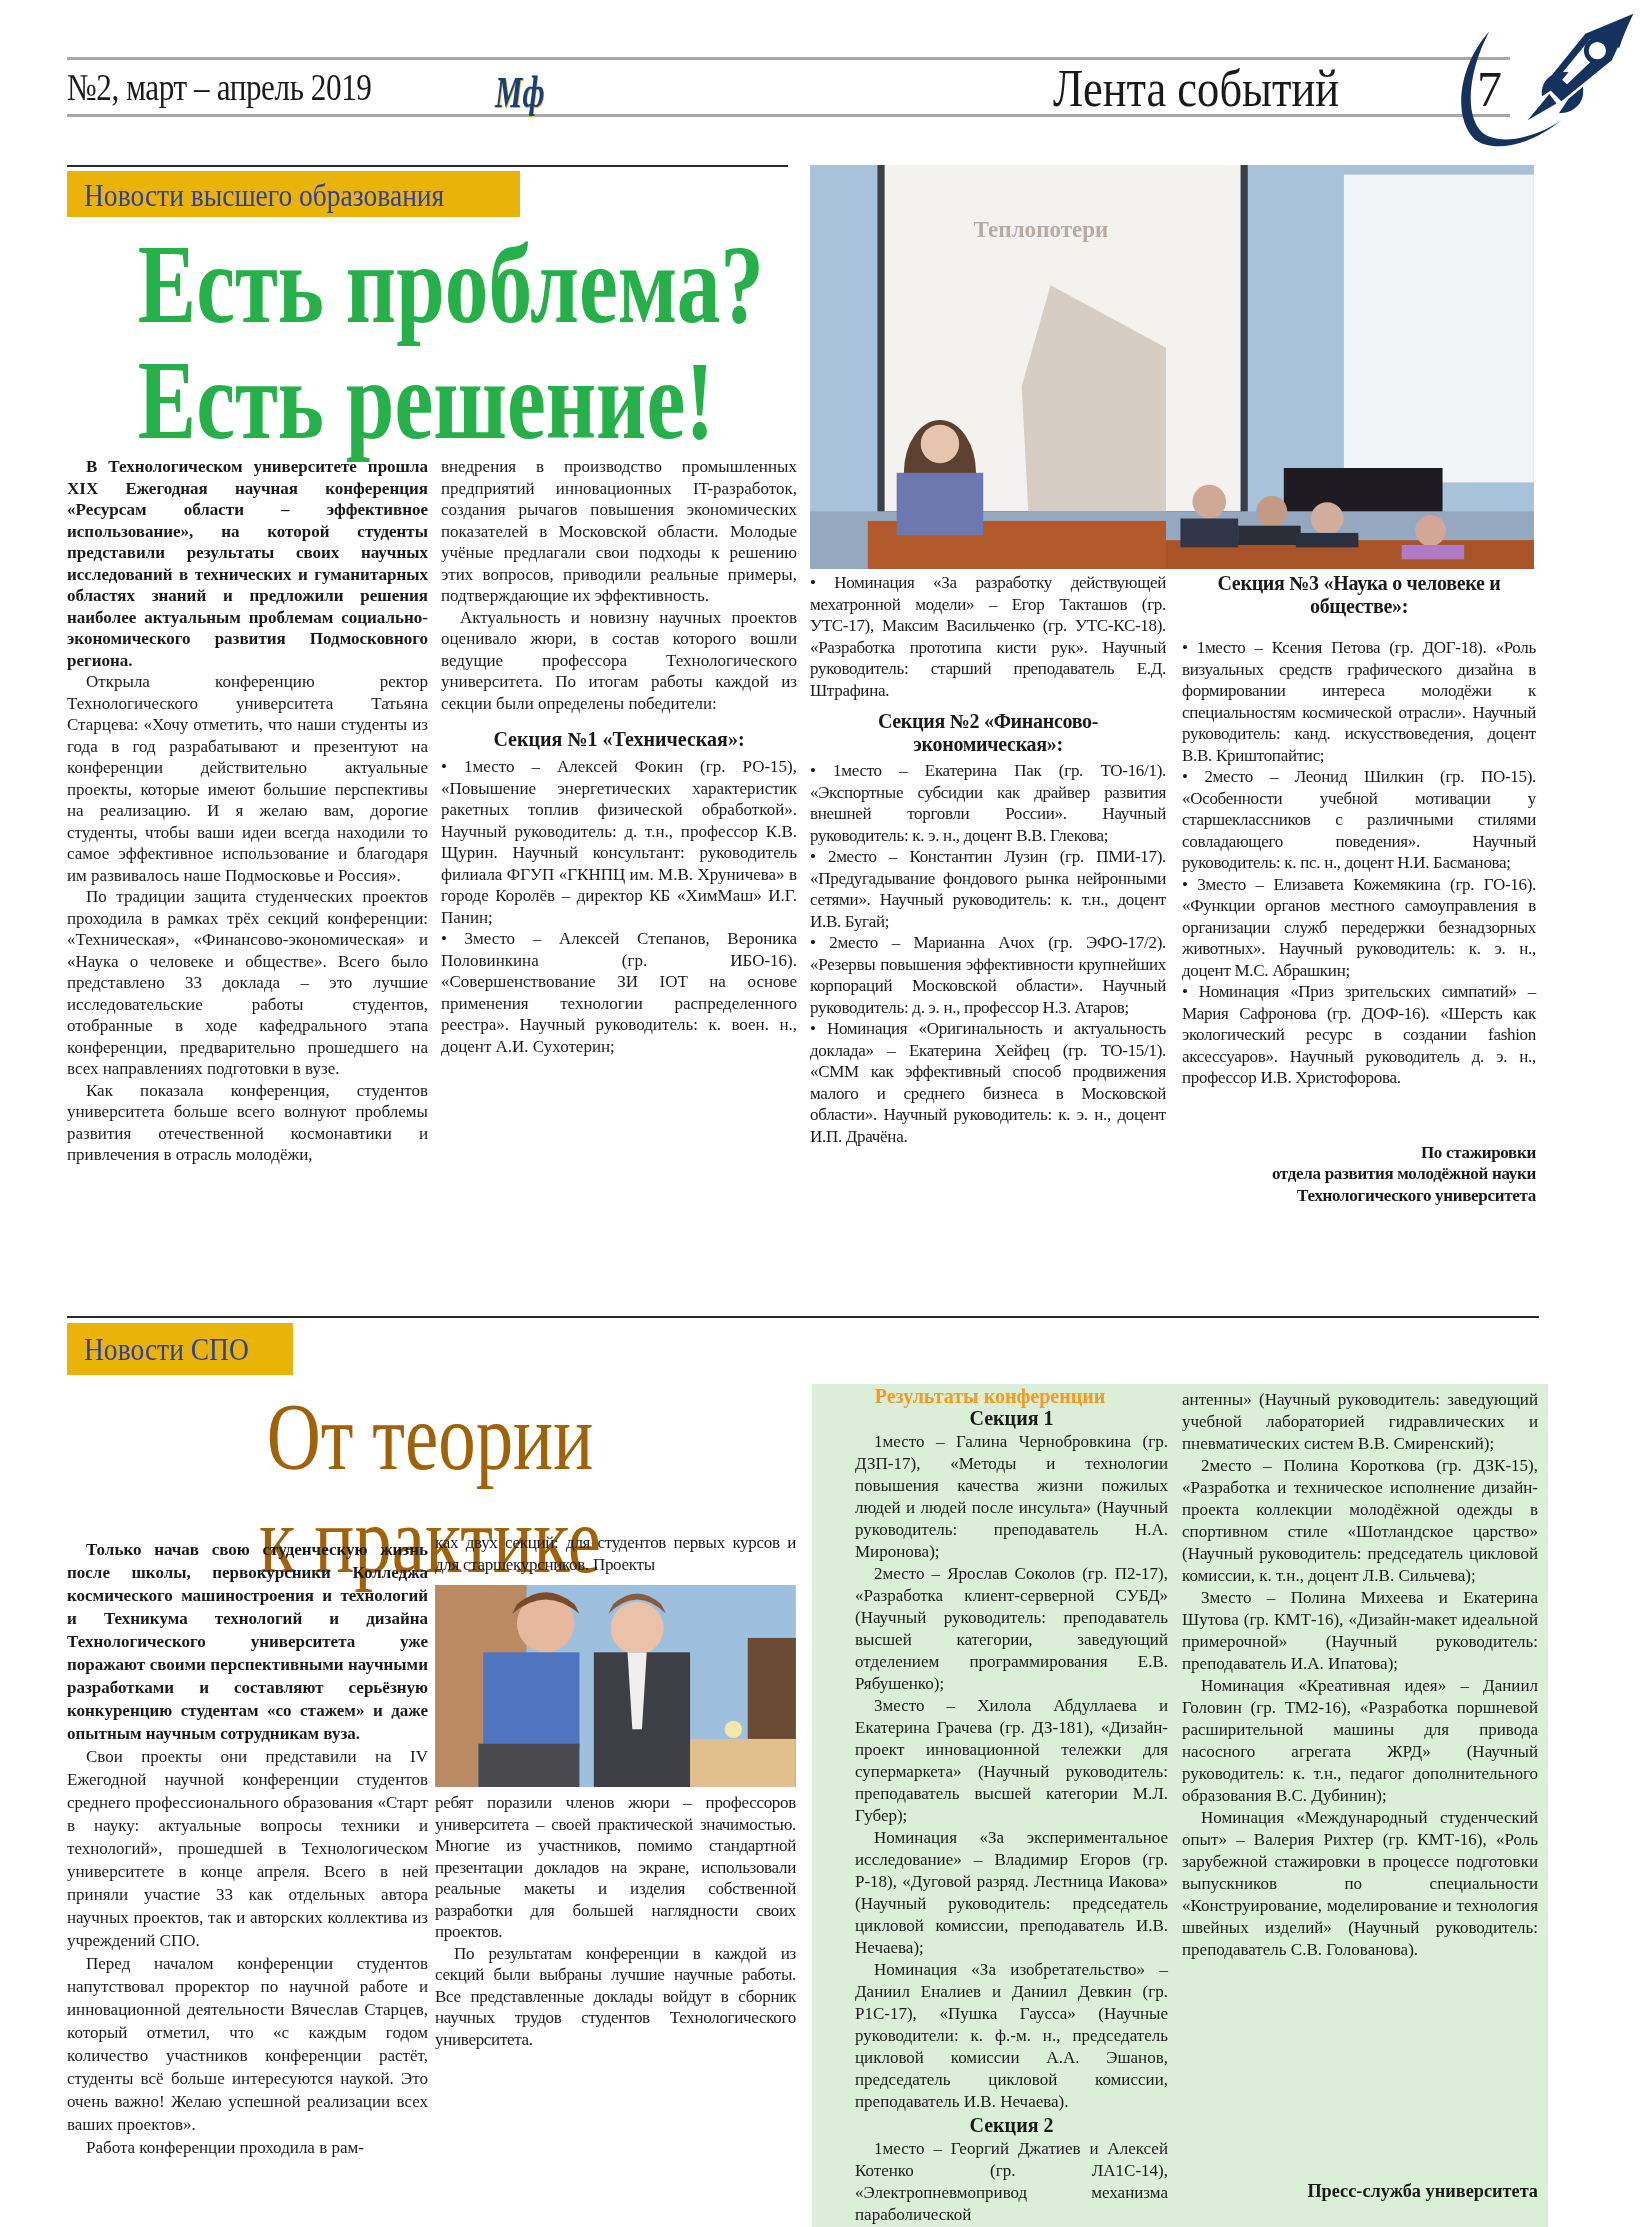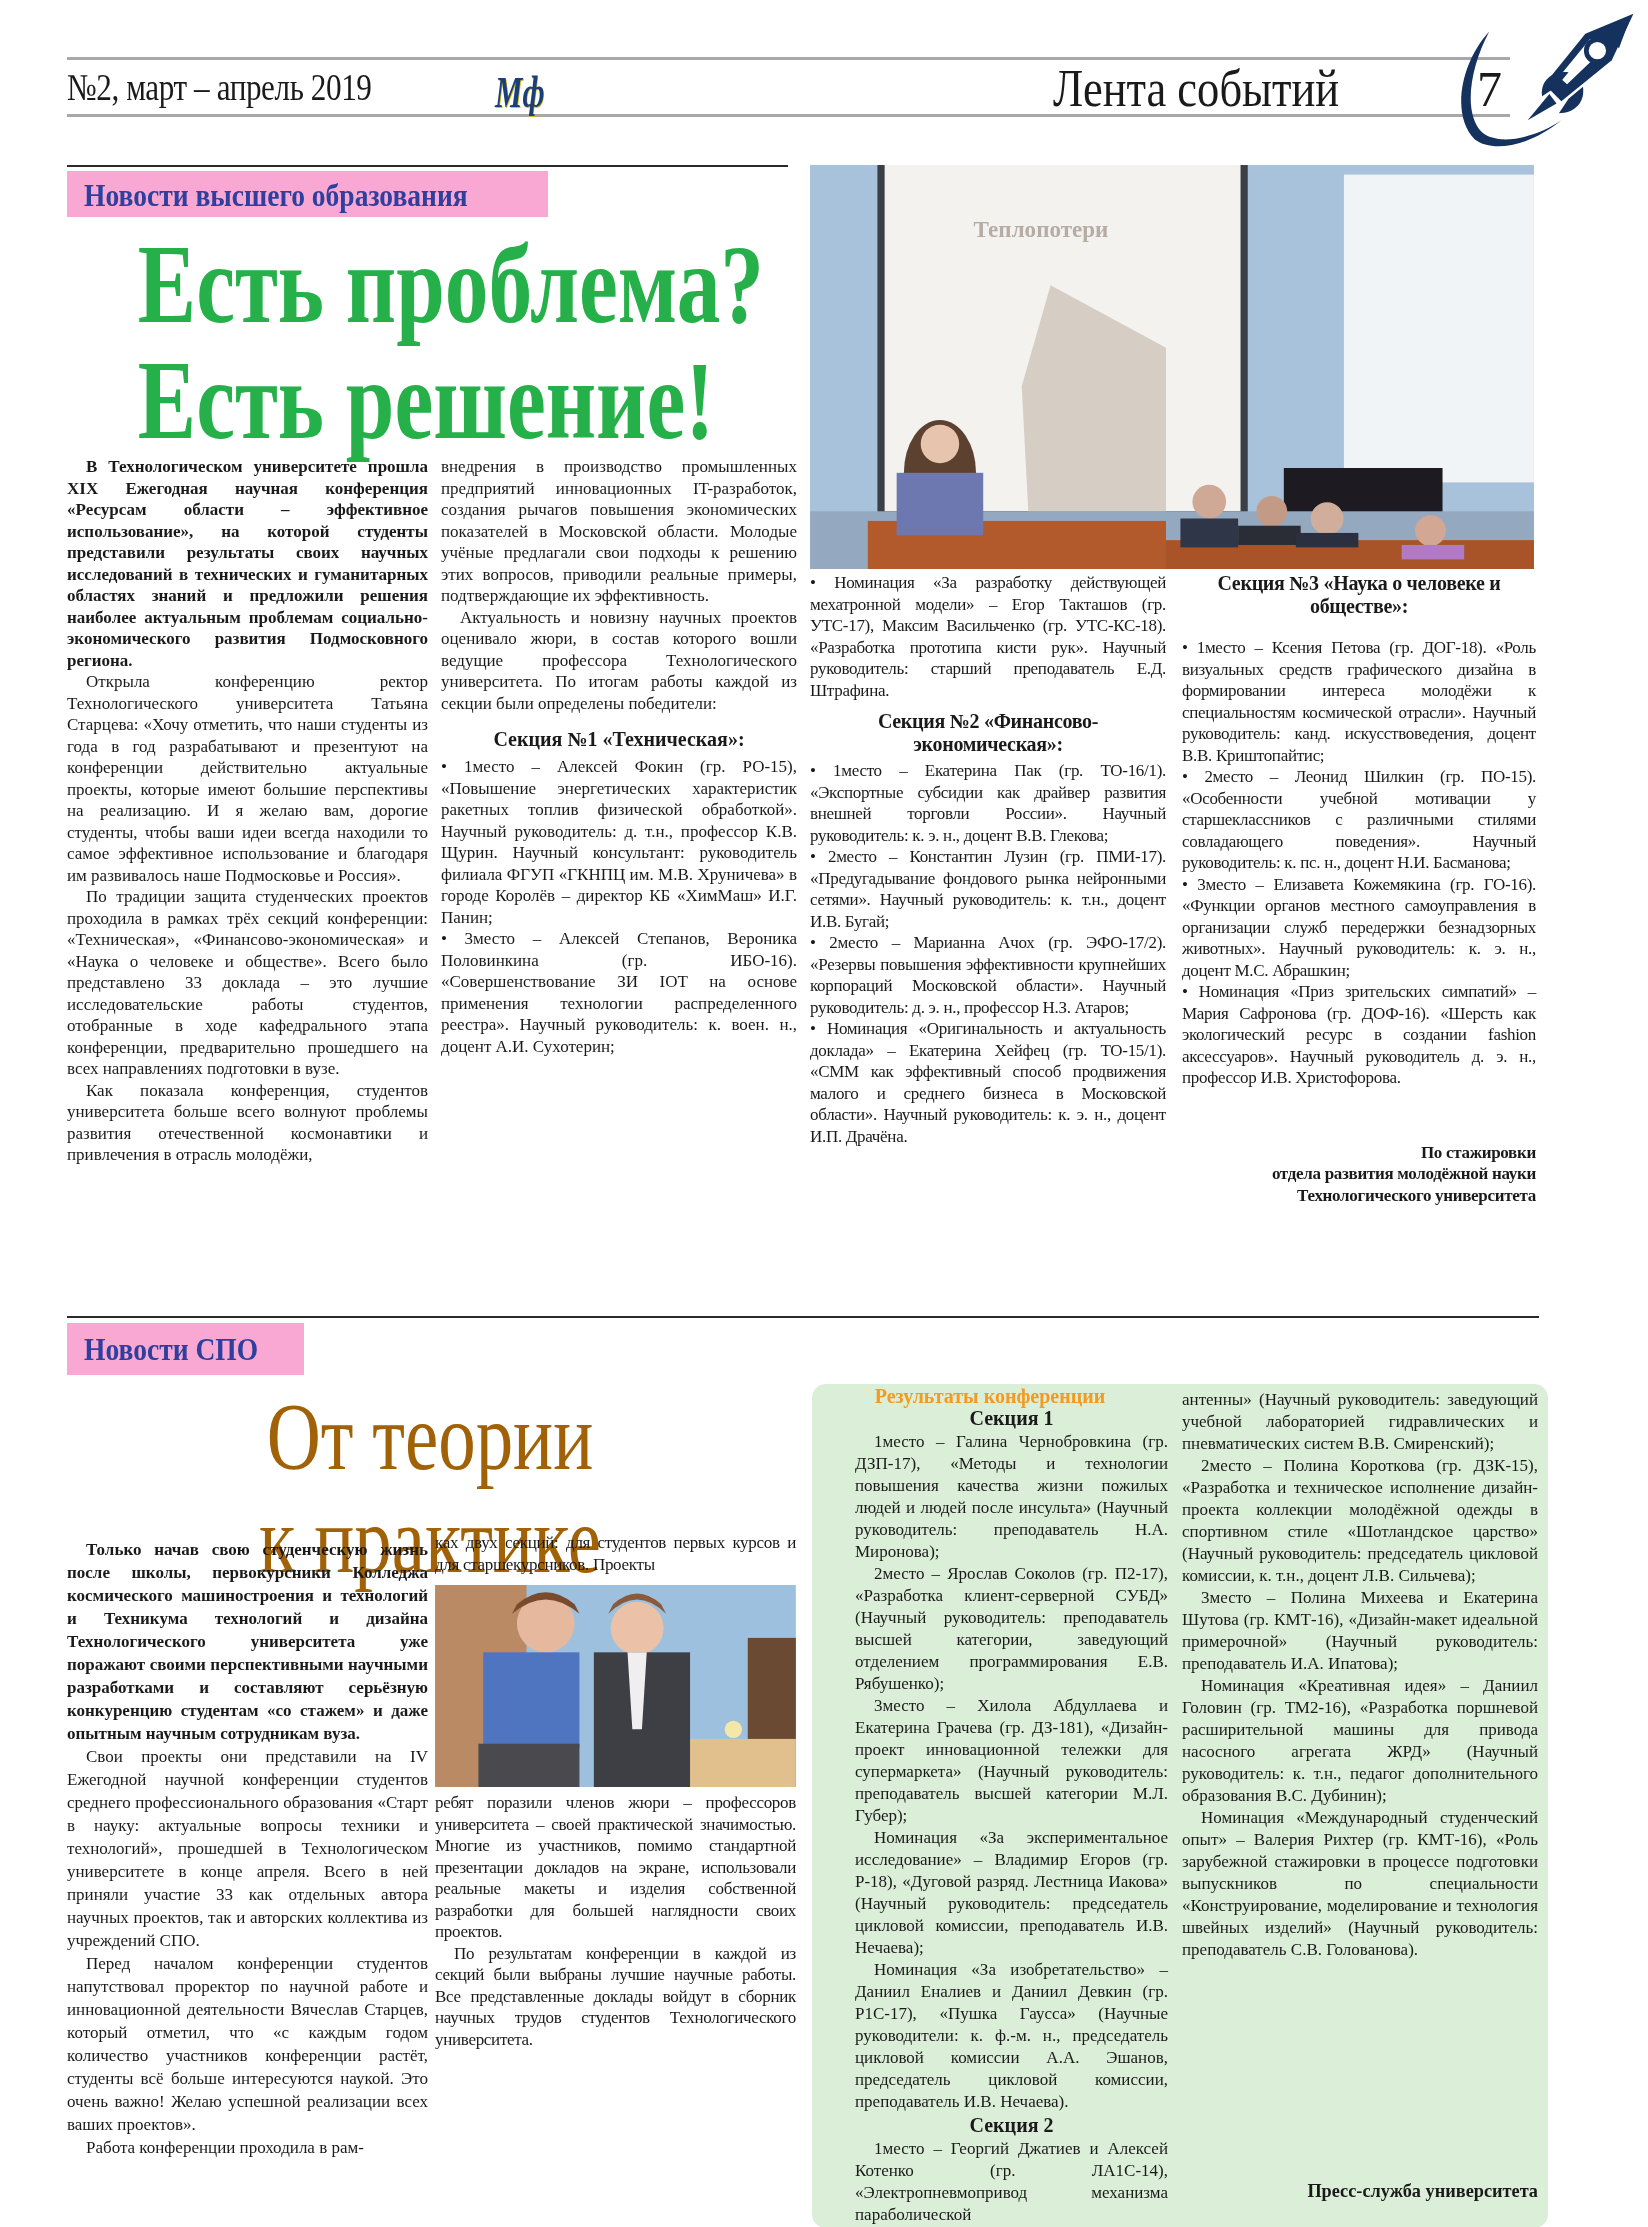--- a/index.html
+++ b/index.html
@@ -10,21 +10,21 @@
   .hdr-rule { position: absolute; left: 67px; height: 2.9px; background: #a8a8a8; }
   .hdr-rule.top { top: 57px; width: 1443px; }
   .hdr-rule.bot { top: 114px; width: 1443px; }
   .hdr-issue { position: absolute; left: 67px; top: 66px; font-size: 38px; line-height: 43px; letter-spacing: -0.5px; transform: scaleX(0.82); transform-origin: left; white-space: nowrap; }
   .hdr-logo { position: absolute; left: 495px; top: 67px; font-size: 44px; font-style: italic; font-weight: bold; color: #1b3f7a; text-shadow: 1px 1px 0 #d7c21b; font-family: "Liberation Serif", serif; transform: scaleX(0.7); transform-origin: left; }
   .hdr-section { position: absolute; left: 1053px; top: 62px; font-size: 53px; line-height: 53px; transform: scaleX(0.84); transform-origin: left; white-space: nowrap; }
   .hdr-page { position: absolute; left: 1477px; top: 63px; font-size: 50px; line-height: 53px; }
   .rocket { position: absolute; left: 1441px; top: 4.8px; width: 207px; height: 149px; }
 
   
-  .section-tag { position: absolute; background: #f9a8d4; color: #2e3f9e; font-size: 32px; line-height: 48px; padding: 0 17.3px; white-space: nowrap; font-weight: bold; }
+  .section-tag { position: absolute; background: #eab308; color: #2e3f9e; font-size: 32px; line-height: 48px; padding: 0 17.3px; white-space: nowrap; }
   .section-tag span { display: inline-block; transform: scaleX(0.86); transform-origin: left; }
 
   .rule-dark { position: absolute; height: 2.4px; background: #2a2a2a; }
 
   
   .headline { position: absolute; text-align: center; font-weight: bold; font-family: "Liberation Serif", serif; }
   .headline .line { display: block; transform: scaleX(0.78); transform-origin: center; white-space: nowrap; }
   .hl-green { color: #26b04a; font-size: 112px; line-height: 116px; }
   .hl-orange { color: #a16207; font-size: 96px; line-height: 103px; font-weight: normal; }
 
@@ -34,21 +34,21 @@
   .col p.noindent { text-indent: 0; }
   .col p.lead { font-weight: bold; }
   .col h4 { text-align: center; font-size: 20px; line-height: 23px; font-weight: bold; margin: 6.7px 0 4.8px; }
   .col .bullet { text-indent: 0; }
 
   .condensed { letter-spacing: -0.3px; }
 
   .photo { position: absolute; overflow: hidden; }
   .credit { text-align: right; font-weight: bold; }
 
-  .results-box { position: absolute; background: #dbeed8; border-radius: 14px; }
+  .results-box { position: absolute; background: #dbeed8; }
   .results-title { position: absolute; left: 0; right: 0; text-align: center; color: #f39a1f; font-weight: bold; font-size: 20px; top: 1px; }
 </style>
 </head>
 <body>
 
 <div class="hdr-rule top"></div>
 <div class="hdr-rule bot"></div>
 <div class="hdr-issue">№2, март – апрель 2019</div>
 <div class="hdr-logo">Мф</div>
 <div class="hdr-section">Лента событий</div>

